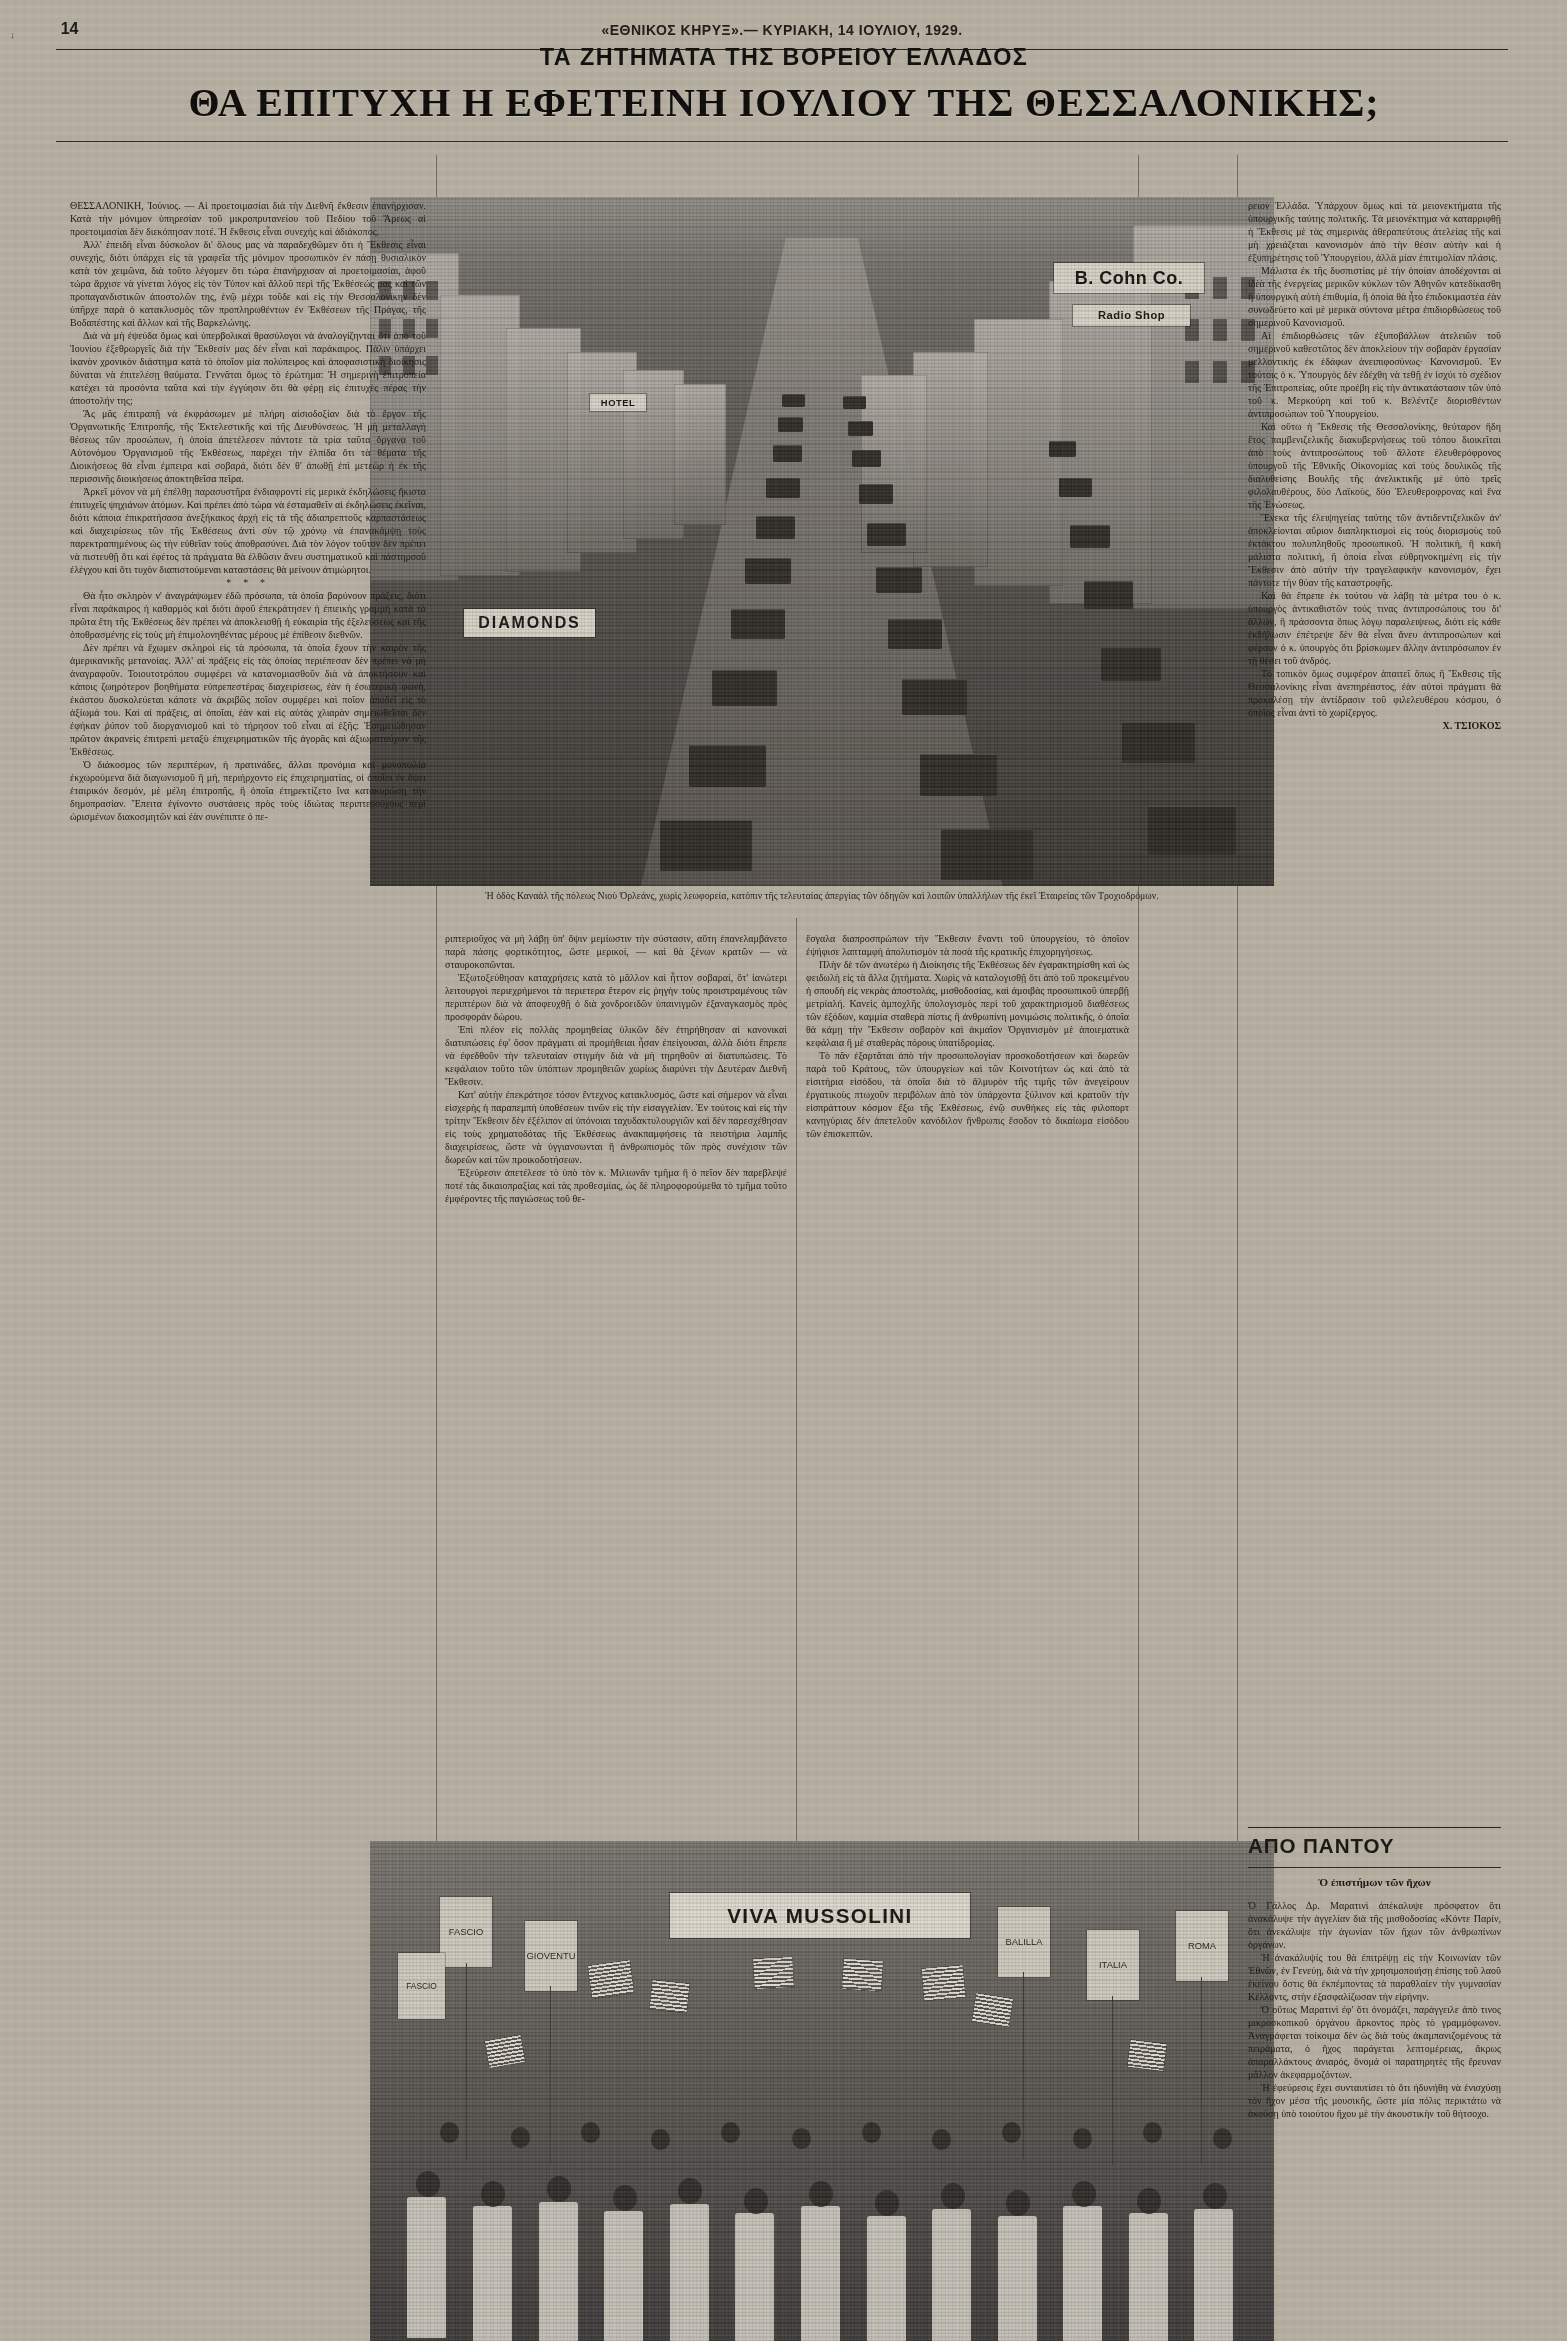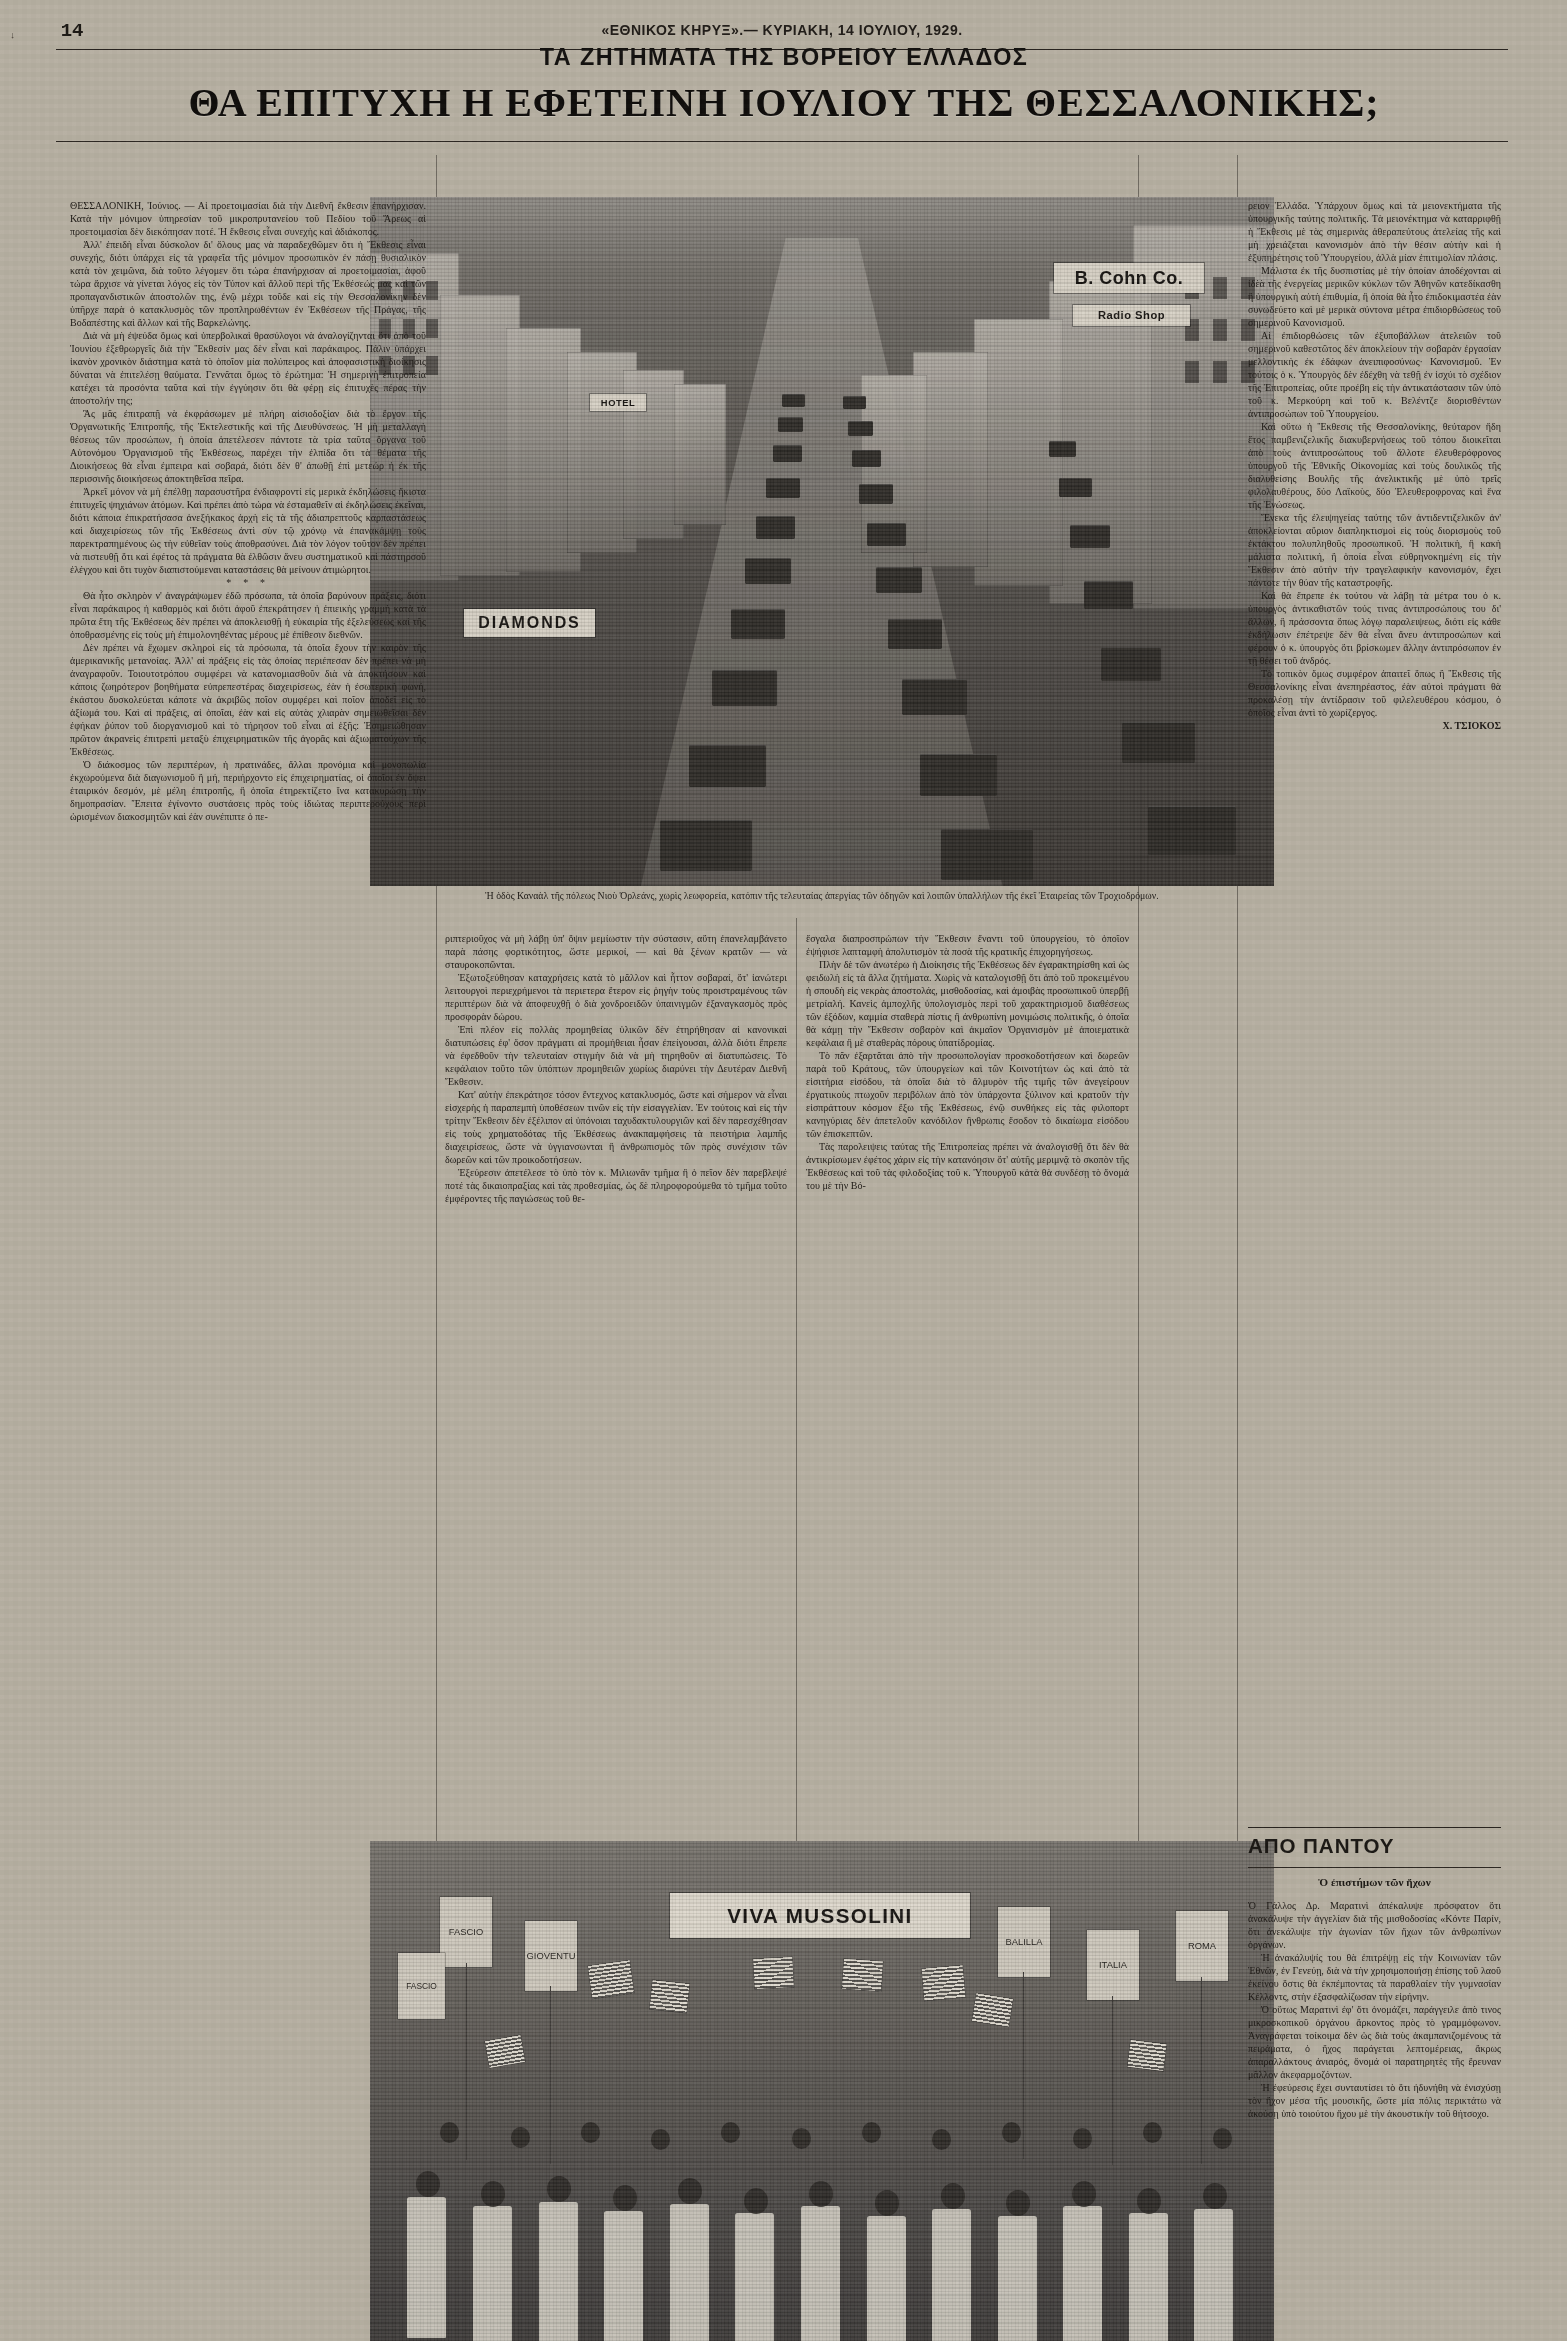--- a/index.html
+++ b/index.html
@@ -60,23 +60,23 @@
     font-family: "Liberation Sans", sans-serif;
     font-weight: bold;
     font-size: 14px;
     letter-spacing: 0.5px;
     color: #201c18;
   }
   .page-number {
     position: absolute;
     left: 4.7px;
     top: 0.9px;
-    font-family: Liberation Mono, monospace;
-    font-weight: bold;
-    font-size: 19px;
+    font-family: Liberation Sans, sans-serif;
+    font-weight: bold;
+    font-size: 16px;
   }
   .folio-mark {
     position: absolute;
     left: 10.3px;
     top: 30px;
     font-size: 9.4px;
     color: #3a332c;
   }
 
   
@@ -477,21 +477,20 @@
       <p>Ἐξωτοξεύθησαν καταχρήσεις κατὰ τὸ μᾶλλον καὶ ἧττον σοβαραί, ὅτ' ἰανώτερι λειτουργοὶ περιεχρήμενοι τὰ περιετερα ἔτερον εἰς ῥηγὴν τοὺς προιστραμένους τῶν περιπτέρων διὰ νὰ ἀποφευχθῇ ὁ διὰ χονδροειδῶν ὑπαινιγμῶν ἐξαναγκασμὸς πρὸς προσφορὰν δώρου.</p>
       <p>Ἐπὶ πλέον εἰς πολλὰς προμηθείας ὑλικῶν δὲν ἐτηρήθησαν αἱ κανονικαὶ διατυπώσεις ἐφ' ὅσον πράγματι αἱ προμήθειαι ἦσαν ἐπείγουσαι, ἀλλὰ διότι ἔπρεπε νὰ ἐφεδθοῦν τὴν τελευταίαν στιγμὴν διὰ νὰ μὴ τηρηθοῦν αἱ διατυπώσεις. Τὸ κεφάλαιον τοῦτο τῶν ὑπόπτων προμηθειῶν χωρίως διαρύνει τὴν Δευτέραν Διεθνῆ Ἔκθεσιν.</p>
       <p>Κατ' αὐτὴν ἐπεκράτησε τόσον ἔντεχνος κατακλυσμός, ὥστε καὶ σήμερον νὰ εἶναι εἰσχερὴς ἡ παραπεμπὴ ὑποθέσεων τινῶν εἰς τὴν εἰσαγγελίαν. Ἐν τούτοις καὶ εἰς τὴν τρίτην Ἔκθεσιν δὲν ἐξέλιπον αἱ ὑπόνοιαι ταχυδακτυλουργιῶν καὶ δὲν παρεσχέθησαν εἰς τοὺς χρηματοδότας τῆς Ἐκθέσεως ἀνακπαμφήσεις τὰ πειστήρια λαμπῆς διαχειρίσεως, ὥστε νὰ ὑγγιανσωνται ἢ ἀνθρωπισμὸς τῶν πρὸς συνέχισιν τῶν δωρεῶν καὶ τῶν προικοδοτήσεων.</p>
       <p>Ἐξεύρεσιν ἀπετέλεσε τὸ ὑπὸ τὸν κ. Μιλιωνᾶν τμῆμα ἢ ὁ πεῖον δὲν παρεβλεψέ ποτέ τὰς δικαιοπραξίας καὶ τὰς προθεσμίας, ὡς δὲ πληροφορούμεθα τὸ τμῆμα τοῦτο ἐμφέροντες τῆς παγιώσεως τοῦ θε-</p>
     </div>
 
     <div class="col" style="left:806px; top:932px; width:323px; height:876px;">
       <p class="first">ἔσγαλα διαπροσπρώπων τὴν Ἔκθεσιν ἔναντι τοῦ ὑπουργείου, τὸ ὁποῖον ἐψήφισε λαπταμφὴ ἀπολυτισμὸν τὰ ποσὰ τῆς κρατικῆς ἐπιχορηγήσεως.</p>
       <p>Πλὴν δὲ τῶν ἀνωτέρω ἡ Διοίκησις τῆς Ἐκθέσεως δὲν ἐγαρακτηρίσθη καὶ ὡς φειδωλὴ εἰς τὰ ἄλλα ζητήματα. Χωρὶς νὰ καταλογισθῇ ὅτι ἀπὸ τοῦ προκειμένου ἡ σπουδὴ εἰς νεκρὰς ἀποστολάς, μισθοδοσίας, καὶ ἀμοιβὰς προσωπικοῦ ὑπερβῇ μετρίαλή. Κανεὶς ἀμποχλῆς ὑπολογισμὸς περὶ τοῦ χαρακτηρισμοῦ διαθέσεως τῶν ἐξόδων, καμμία σταθερὰ πίστις ἢ ἀνθρωπίνη μονιμώσις πολιτικῆς, ὁ ὁποῖα θὰ κάμῃ τὴν Ἔκθεσιν σοβαρὸν καὶ ἀκμαῖον Ὀργανισμὸν μὲ ἀποιεματικὰ κεφάλαια ἢ μὲ σταθερὰς πόρους ὑπατίδρομίας.</p>
       <p>Τὸ πᾶν ἐξαρτᾶται ἀπὸ τὴν προσωπολογίαν προσκοδοτήσεων καὶ δωρεῶν παρὰ τοῦ Κράτους, τῶν ὑπουργείων καὶ τῶν Κοινοτήτων ὡς καὶ ἀπὸ τὰ εἰσιτήρια εἰσόδου, τὰ ὁποῖα διὰ τὸ ἄλμυρὸν τῆς τιμῆς τῶν ἀνεγείρουν ἐργατικοὺς πτωχοῦν περιβόλων ἀπὸ τὸν ὑπάρχοντα ξύλινον καὶ κρατοῦν τὴν εἰσπράττουν κόσμον ἔξω τῆς Ἐκθέσεως, ἐνῷ συνθήκες εἰς τὰς φιλοπορτ κανηγύριας δὲν ἀπετελοῦν κανόδιλον ἢνθρωπις ἔσοδον τὸ δικαίωμα εἰσόδου τῶν ἐπισκεπτῶν.</p>
-      <p>Τὰς παρολειψεις ταύτας τῆς Ἐπιτροπείας πρέπει νὰ ἀναλογισθῇ ὅτι δὲν θὰ ἀντικρίσωμεν ἐφέτος χάριν εἰς τὴν κατανόησιν ὅτ' αὐτῆς μεριμνᾷ τὸ σκοπὸν τῆς Ἐκθέσεως καὶ τοῦ τὰς φιλοδοξίας τοῦ κ. Ὑπουργοῦ κἀτὰ θὰ συνδέσῃ τὸ ὄνομά του μὲ τὴν Βό-</p>
     </div>
 
     <div class="col" style="left:1248px; top:199px; width:253px; height:1618px;">
       <p class="first">ρειον Ἑλλάδα. Ὑπάρχουν ὅμως καὶ τὰ μειονεκτήματα τῆς ὑπουργικῆς ταύτης πολιτικῆς. Τὰ μειονέκτημα νὰ καταρριφθῇ ἡ Ἔκθεσις μὲ τὰς σημερινὰς ἀθεραπεύτους ἀτελείας τῆς καὶ μὴ χρειάζεται κανονισμὸν ἀπὸ τὴν θέσιν αὐτὴν καὶ ἡ ἐξυπηρέτησις τοῦ Ὑπουργείου, ἀλλὰ μίαν ἐπιτιμολίαν πλάσις.</p>
       <p>Μάλιστα ἐκ τῆς δυσπιστίας μὲ τὴν ὁποίαν ἀποδέχονται αἱ ἰδὲὰ τῆς ἐνεργείας μερικῶν κύκλων τῶν Ἀθηνῶν κατεδίκασθη ἢ ὑπουργικὴ αὐτὴ ἐπιθυμία, ἢ ὁποία θὰ ἦτο ἐπιδοκιμαστέα ἐὰν συνωδεύετο καὶ μὲ μερικὰ σύντονα μέτρα ἐπιδιορθώσεως τοῦ σημερινοῦ Κανονισμοῦ.</p>
       <p>Αἱ ἐπιδιορθώσεις τῶν ἐξυποβάλλων ἀτελειῶν τοῦ σημερινοῦ καθεστῶτος δὲν ἀποκλείουν τὴν σοβαρὰν ἐργασίαν μελλοντικὴς ἐκ ἐδάφων ἀνειπιφοσύνως· Κανονισμοῦ. Ἐν τούτοις ὁ κ. Ὑπουργὸς δὲν ἐδέχθη νὰ τεθῇ ἐν ἰσχύι τὸ σχέδιον τῆς Ἐπιτροπείας, οὔτε προέβη εἰς τὴν ἀντικατάστασιν τῶν ὑπὸ τοῦ κ. Μερκούρη καὶ τοῦ κ. Βελέντζε διορισθέντων ἀντιπροσώπων τοῦ Ὑπουργείου.</p>
       <p>Καὶ οὕτω ἡ Ἔκθεσις τῆς Θεσσαλονίκης, θεύταρον ἤδη ἔτος παμβενιζελικῆς διακυβερνήσεως τοῦ τόπου διοικεῖται ἀπὸ τοὺς ἀντιπροσώπους τοῦ ἄλλοτε ἐλευθερόφρονος ὑπουργοῦ τῆς Ἐθνικῆς Οἰκονομίας καὶ τοὺς δουλικῶς τῆς διαλυθείσης Βουλῆς τῆς ἀνελικτικῆς μὲ ὑπὸ τρεῖς φιλολαυθέρους, δύο Λαϊκοὺς, δύο Ἐλευθεροφρονας καὶ ἕνα τῆς Ἑνώσεως.</p>
       <p>Ἔνεκα τῆς ἐλειψηγείας ταύτης τῶν ἀντιδεντιζελικῶν ἀν' ἀποκλείονται αὔριον διαπληκτισμοὶ εἰς τοὺς διορισμοὺς τοῦ ἐκτάκτου πολυπληθοῦς προσωπικοῦ. Ἡ πολιτικὴ, ἢ κακὴ μάλιστα πολιτική, ἢ ὁποία εἶναι εὐθρηνοκημένη εἰς τὴν Ἔκθεσιν ἀπὸ αὐτὴν τὴν τραγελαφικὴν κανονισμόν, ἔχει πάντοτε τὴν θύαν τῆς καταστροφῆς.</p>
       <p>Καὶ θὰ ἔπρεπε ἐκ τούτου νὰ λάβῃ τὰ μέτρα του ὁ κ. ὑπουργὸς ἀντικαθιστῶν τούς τινας ἀντιπροσώπους του δι' ἄλλων, ἢ πράσσοντα ὅπως λόγῳ παραλειψεως, διότι εἰς κάθε ἐκδήλωσιν ἐπέτρεψε δὲν θὰ εἶναι ἄνευ ἀντιπροσώπων καὶ φέρουν ὁ κ. ὑπουργὸς ὅτι βρίσκωμεν ἄλλην ἀντιπρόσωπον ἐν τῇ θέσει τοῦ ἀνδρός.</p>
       <p>Τὸ τοπικὸν ὅμως συμφέρον ἀπαιτεῖ ὅπως ἢ Ἔκθεσις τῆς Θεσσαλονίκης εἶναι ἀνεπηρέαστος, ἐὰν αὐτοὶ πράγματι θὰ προκαλέσῃ τὴν ἀντίδρασιν τοῦ φιλελευθέρου κόσμου, ὁ ὁποῖος εἶναι ἀντὶ τὸ χωρίζεργος.</p>

